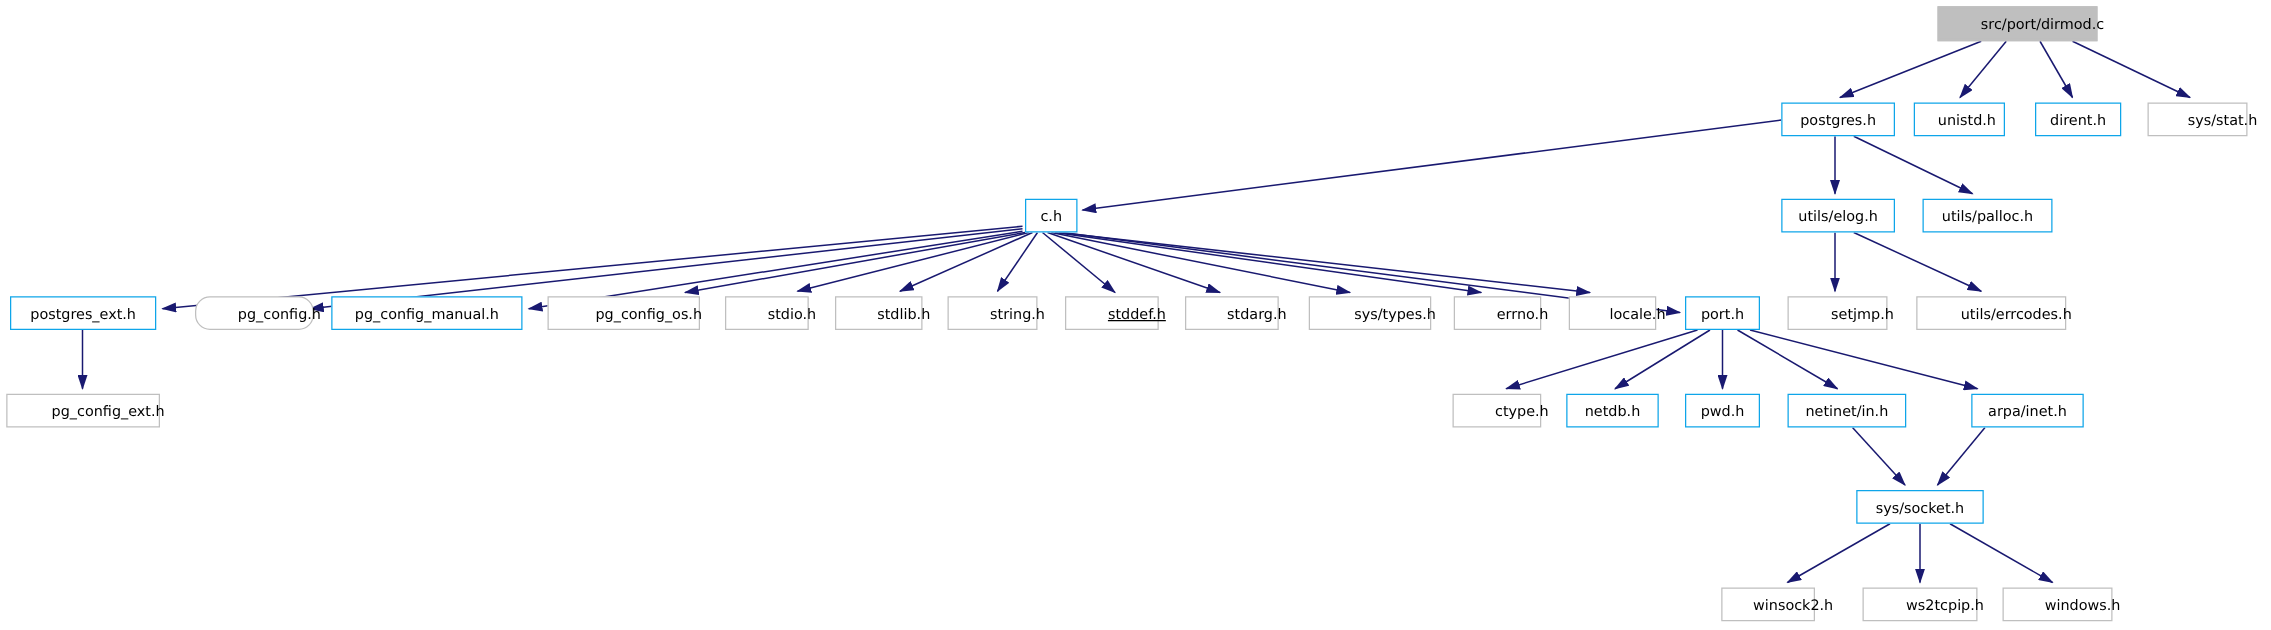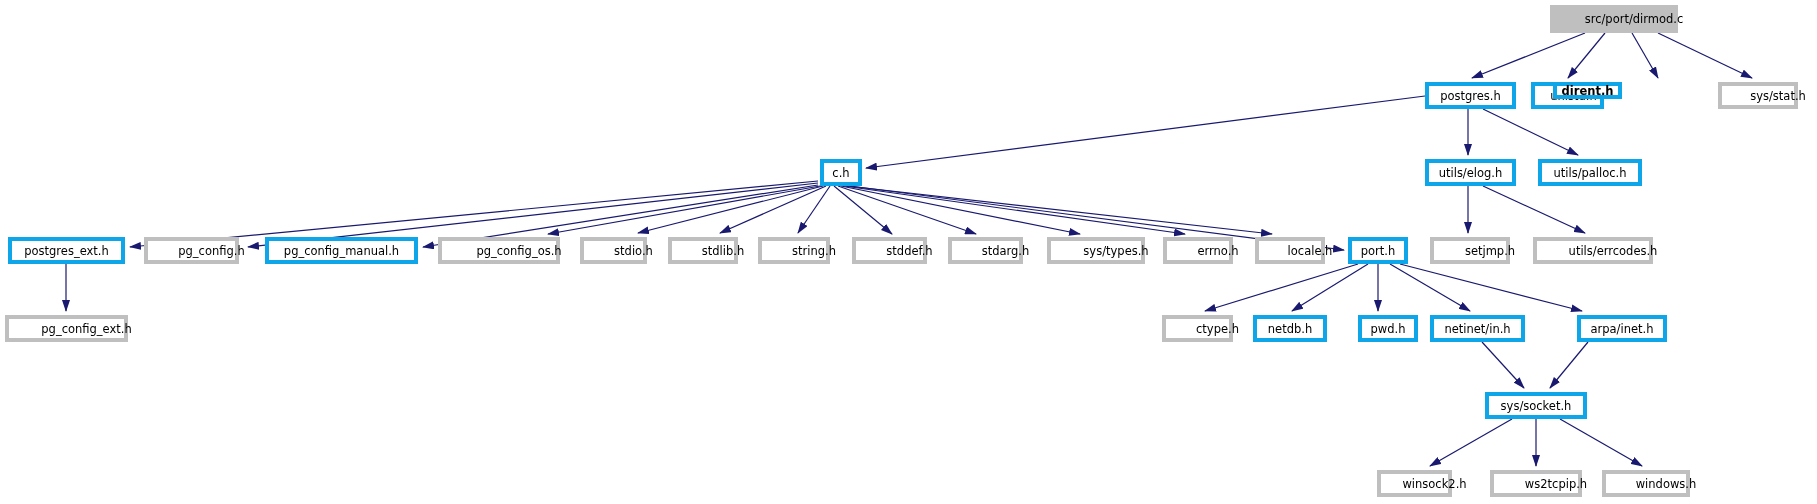--- a/index.html
+++ b/index.html
@@ -18,21 +18,21 @@
   }
   .node {
     position: absolute;
     box-sizing: border-box;
     display: flex;
     align-items: center;
     justify-content: center;
     font-size: 11.5px;
     color: #000000;
     background: #ffffff;
-    border: 4px solid #0ea5e9;
+    border: 1px solid #0ea5e9;
     white-space: nowrap;
     padding: 0 4px;
   }
   .node.unlinked { border-color: #bfbfbf; padding-left: 44px; }
   .node.root { background: #bfbfbf; border-width: 2px; }
   line.edge { stroke-width: 1.2; fill: none; }
 </style>
 </head>
 <body>
 
@@ -74,44 +74,44 @@
       <line class="edge" x1="1588" y1="342" x2="1550" y2="388" stroke="#191970" marker-end="url(#arrow)"></line>
       <line class="edge" x1="1512" y1="419" x2="1430" y2="466" stroke="#191970" marker-end="url(#arrow)"></line>
       <line class="edge" x1="1536" y1="419" x2="1536" y2="466" stroke="#191970" marker-end="url(#arrow)"></line>
       <line class="edge" x1="1560" y1="419" x2="1642" y2="466" stroke="#191970" marker-end="url(#arrow)"></line>
       <line class="edge" x1="66" y1="264" x2="66" y2="311" stroke="#191970" marker-end="url(#arrow)"></line>
     </svg>
   <div id="nodes">
       <div class="node root unlinked" style="left: 1550px; top: 5px; width: 128px; height: 28px;">src/port/dirmod.c</div>
       <div class="node" style="left: 1425px; top: 82px; width: 91px; height: 27px;">postgres.h</div>
       <div class="node" style="left: 1531px; top: 82px; width: 73px; height: 27px; padding-left: 16px;">unistd.h</div>
-      <div class="node" style="left: 1553px; top: 82px; width: 69px; height: 17px; font-weight: bold;">dirent.h</div>
+      <div class="node" style="left: 1628px; top: 82px; width: 69px; height: 27px;">dirent.h</div>
       <div class="node unlinked" style="left: 1718px; top: 82px; width: 80px; height: 27px;">sys/stat.h</div>
       <div class="node" style="left: 820px; top: 159px; width: 42px; height: 27px;">c.h</div>
       <div class="node" style="left: 1425px; top: 159px; width: 91px; height: 27px;">utils/elog.h</div>
       <div class="node" style="left: 1538px; top: 159px; width: 104px; height: 27px;">utils/palloc.h</div>
       <div class="node" style="left: 8px; top: 237px; width: 117px; height: 27px;">postgres_ext.h</div>
-      <div class="node unlinked" style="left: 144px; top: 237px; width: 95px; height: 27px;">pg_config.h</div>
+      <div class="node unlinked" style="left: 156px; top: 237px; width: 95px; height: 27px; border-radius: 12px;">pg_config.h</div>
       <div class="node" style="left: 265px; top: 237px; width: 153px; height: 27px;">pg_config_manual.h</div>
       <div class="node unlinked" style="left: 438px; top: 237px; width: 122px; height: 27px;">pg_config_os.h</div>
       <div class="node unlinked" style="left: 580px; top: 237px; width: 67px; height: 27px;">stdio.h</div>
       <div class="node unlinked" style="left: 668px; top: 237px; width: 70px; height: 27px;">stdlib.h</div>
       <div class="node unlinked" style="left: 758px; top: 237px; width: 72px; height: 27px;">string.h</div>
-      <div class="node unlinked" style="left: 852px; top: 237px; width: 75px; height: 27px;">stddef.h</div>
+      <div class="node unlinked" style="left: 852px; top: 237px; width: 75px; height: 27px; text-decoration: underline;">stddef.h</div>
       <div class="node unlinked" style="left: 948px; top: 237px; width: 75px; height: 27px; text-align: right;">stdarg.h</div>
       <div class="node unlinked" style="left: 1047px; top: 237px; width: 98px; height: 27px;">sys/types.h</div>
       <div class="node unlinked" style="left: 1163px; top: 237px; width: 70px; height: 27px;">errno.h</div>
       <div class="node unlinked" style="left: 1255px; top: 237px; width: 70px; height: 27px;">locale.h</div>
       <div class="node" style="left: 1348px; top: 237px; width: 60px; height: 27px;">port.h</div>
       <div class="node unlinked" style="left: 1430px; top: 237px; width: 80px; height: 27px;">setjmp.h</div>
       <div class="node unlinked" style="left: 1533px; top: 237px; width: 120px; height: 27px;">utils/errcodes.h</div>
       <div class="node unlinked" style="left: 5px; top: 315px; width: 123px; height: 27px;">pg_config_ext.h</div>
       <div class="node unlinked" style="left: 1162px; top: 315px; width: 71px; height: 27px;">ctype.h</div>
       <div class="node" style="left: 1253px; top: 315px; width: 74px; height: 27px;">netdb.h</div>
-      <div class="node" style="left: 1348px; top: 315px; width: 60px; height: 27px; margin-left: 10px;">pwd.h</div>
+      <div class="node" style="left: 1348px; top: 315px; width: 60px; height: 27px;">pwd.h</div>
       <div class="node" style="left: 1430px; top: 315px; width: 95px; height: 27px;">netinet/in.h</div>
       <div class="node" style="left: 1577px; top: 315px; width: 90px; height: 27px;">arpa/inet.h</div>
       <div class="node" style="left: 1485px; top: 392px; width: 102px; height: 27px;">sys/socket.h</div>
       <div class="node unlinked" style="left: 1377px; top: 470px; width: 75px; height: 27px; text-align: center;">winsock2.h</div>
       <div class="node unlinked" style="left: 1490px; top: 470px; width: 92px; height: 27px;">ws2tcpip.h</div>
       <div class="node unlinked" style="left: 1602px; top: 470px; width: 88px; height: 27px;">windows.h</div>
     </div>
 </div>
 
 </body></html>

